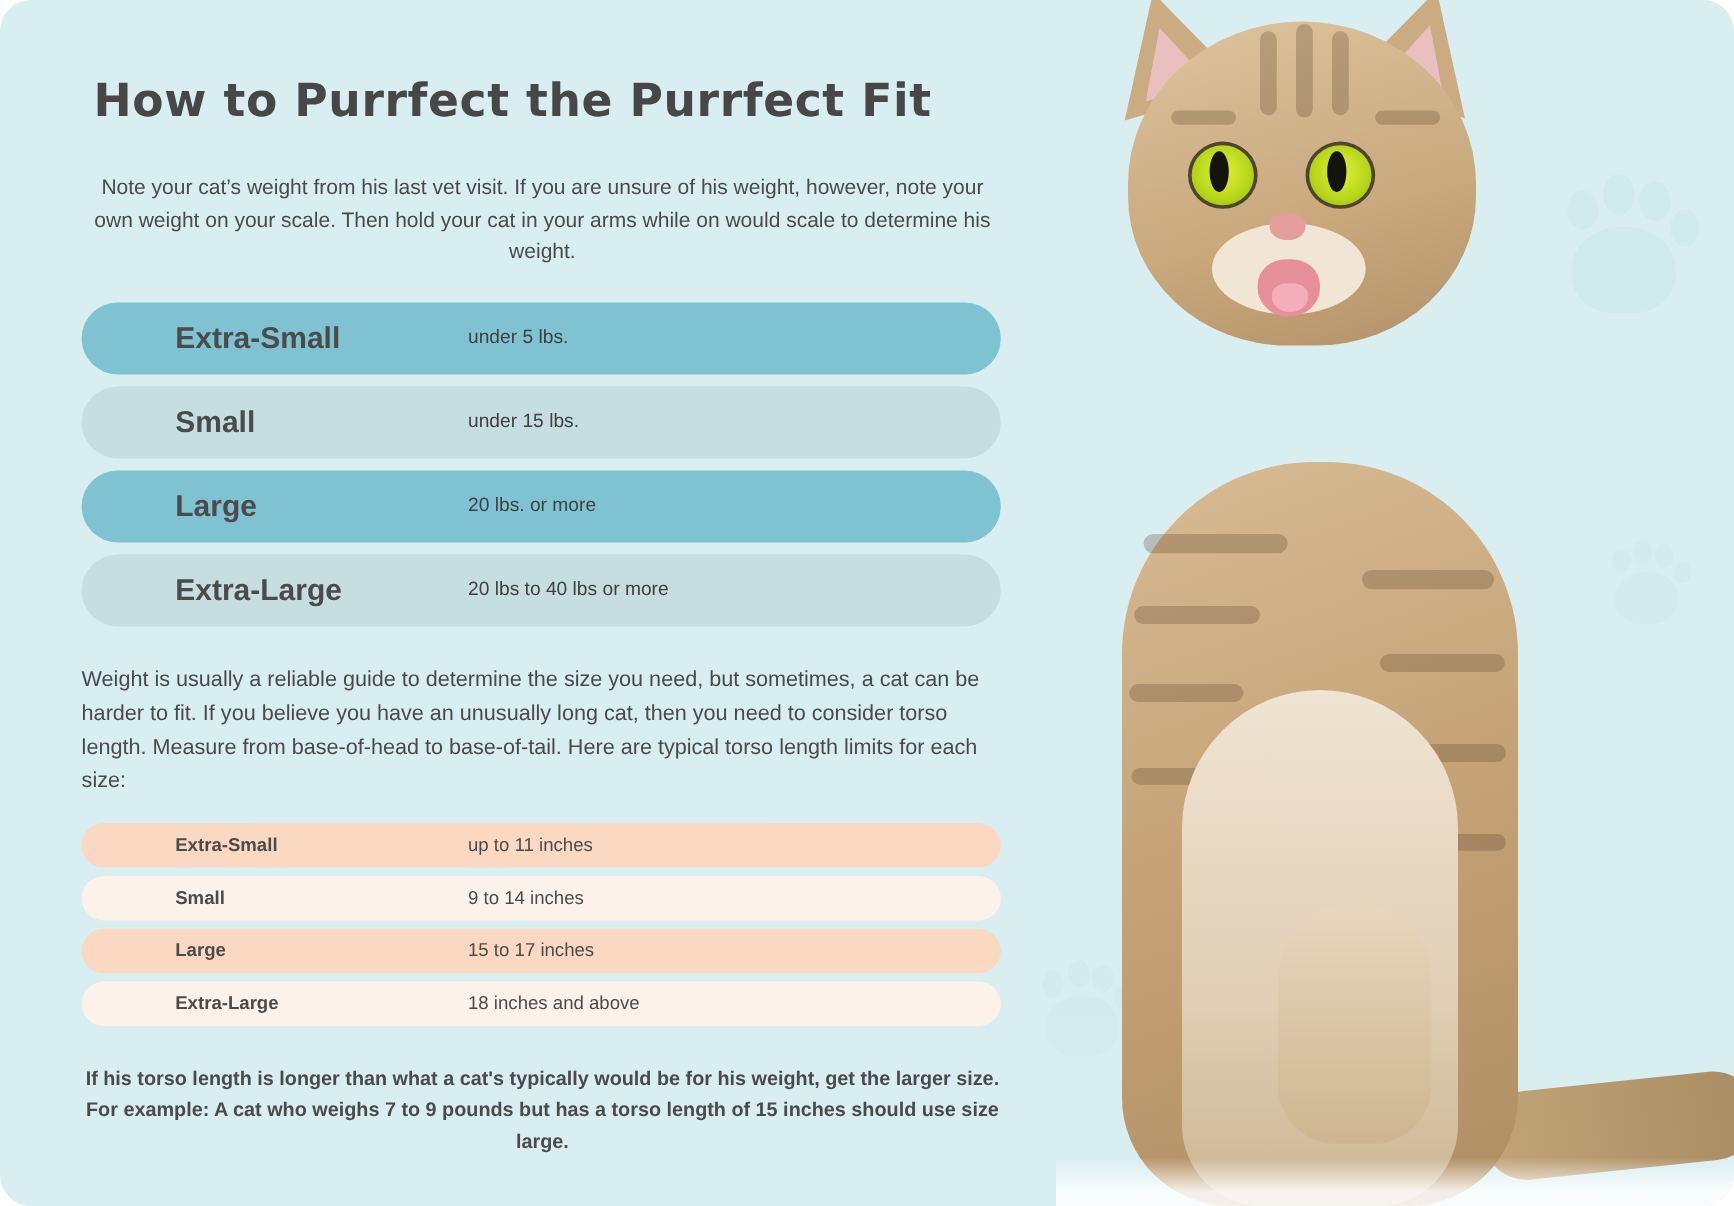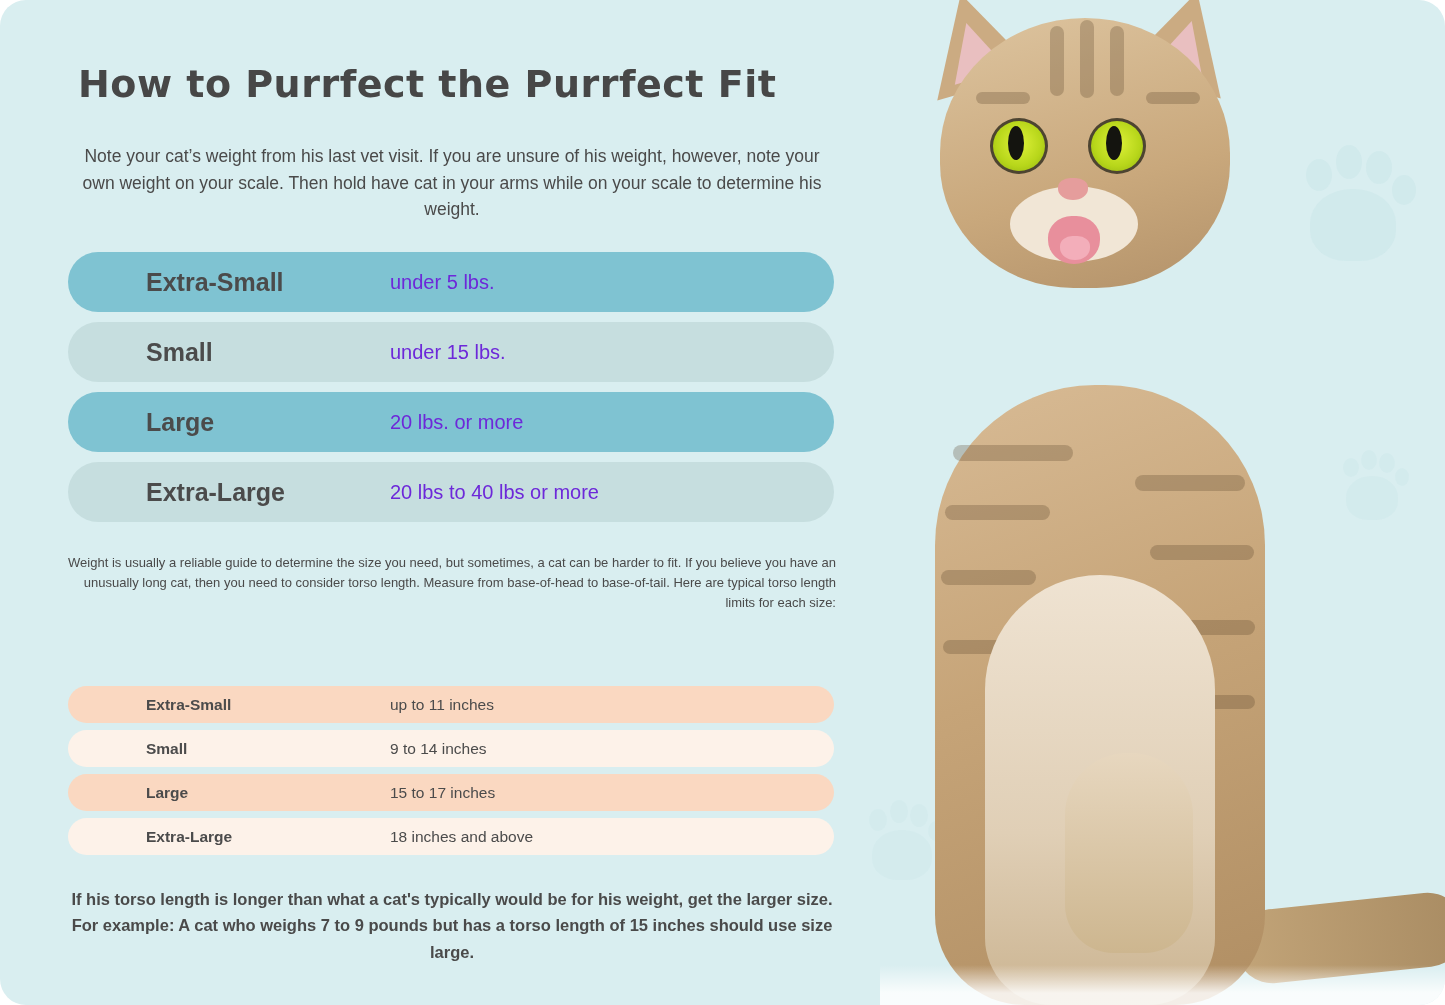--- a/index.html
+++ b/index.html
@@ -83,31 +83,31 @@
   .w-row.alt-b { background: #c6dedf; }
   .w-label {
     width: 322px;
     padding-left: 78px;
     box-sizing: border-box;
     font-size: 25px;
     font-weight: bold;
     color: #4b4b4b;
   }
   .w-value {
-    font-size: 20px;
-    color: #6d28d9;
+    font-size: 16px;
+    color: #404040;
   }
 
   .mid-text {
     position: absolute;
     left: 68px;
     top: 553px;
     width: 768px;
-    text-align: right;
-    font-size: 13px;
+    text-align: left;
+    font-size: 18px;
     line-height: 1.55;
     color: #4a4a4a;
   }
 
   .torso-table {
     position: absolute;
     left: 68px;
     top: 686px;
     width: 766px;
   }
@@ -319,21 +319,21 @@
     <div class="cat-part cat-nose"></div>
     <div class="cat-part cat-mouth"></div>
     <div class="cat-part cat-tongue"></div>
     <div class="cat-part cat-floor"></div>
   </div>
 
   <div class="content">
 
     <div class="title">How to Purrfect the Purrfect Fit</div>
 
-    <div class="intro">Note your cat’s weight from his last vet visit. If you are unsure of his weight, however, note your own weight on your scale. Then hold have cat in your arms while on your scale to determine his weight.</div>
+    <div class="intro">Note your cat’s weight from his last vet visit. If you are unsure of his weight, however, note your own weight on your scale. Then hold your cat in your arms while on would scale to determine his weight.</div>
 
     <div class="weight-table">
       <div class="w-row alt-a">
         <div class="w-label">Extra-Small</div>
         <div class="w-value">under 5 lbs.</div>
       </div>
       <div class="w-row alt-b">
         <div class="w-label">Small</div>
         <div class="w-value">under 15 lbs.</div>
       </div>

